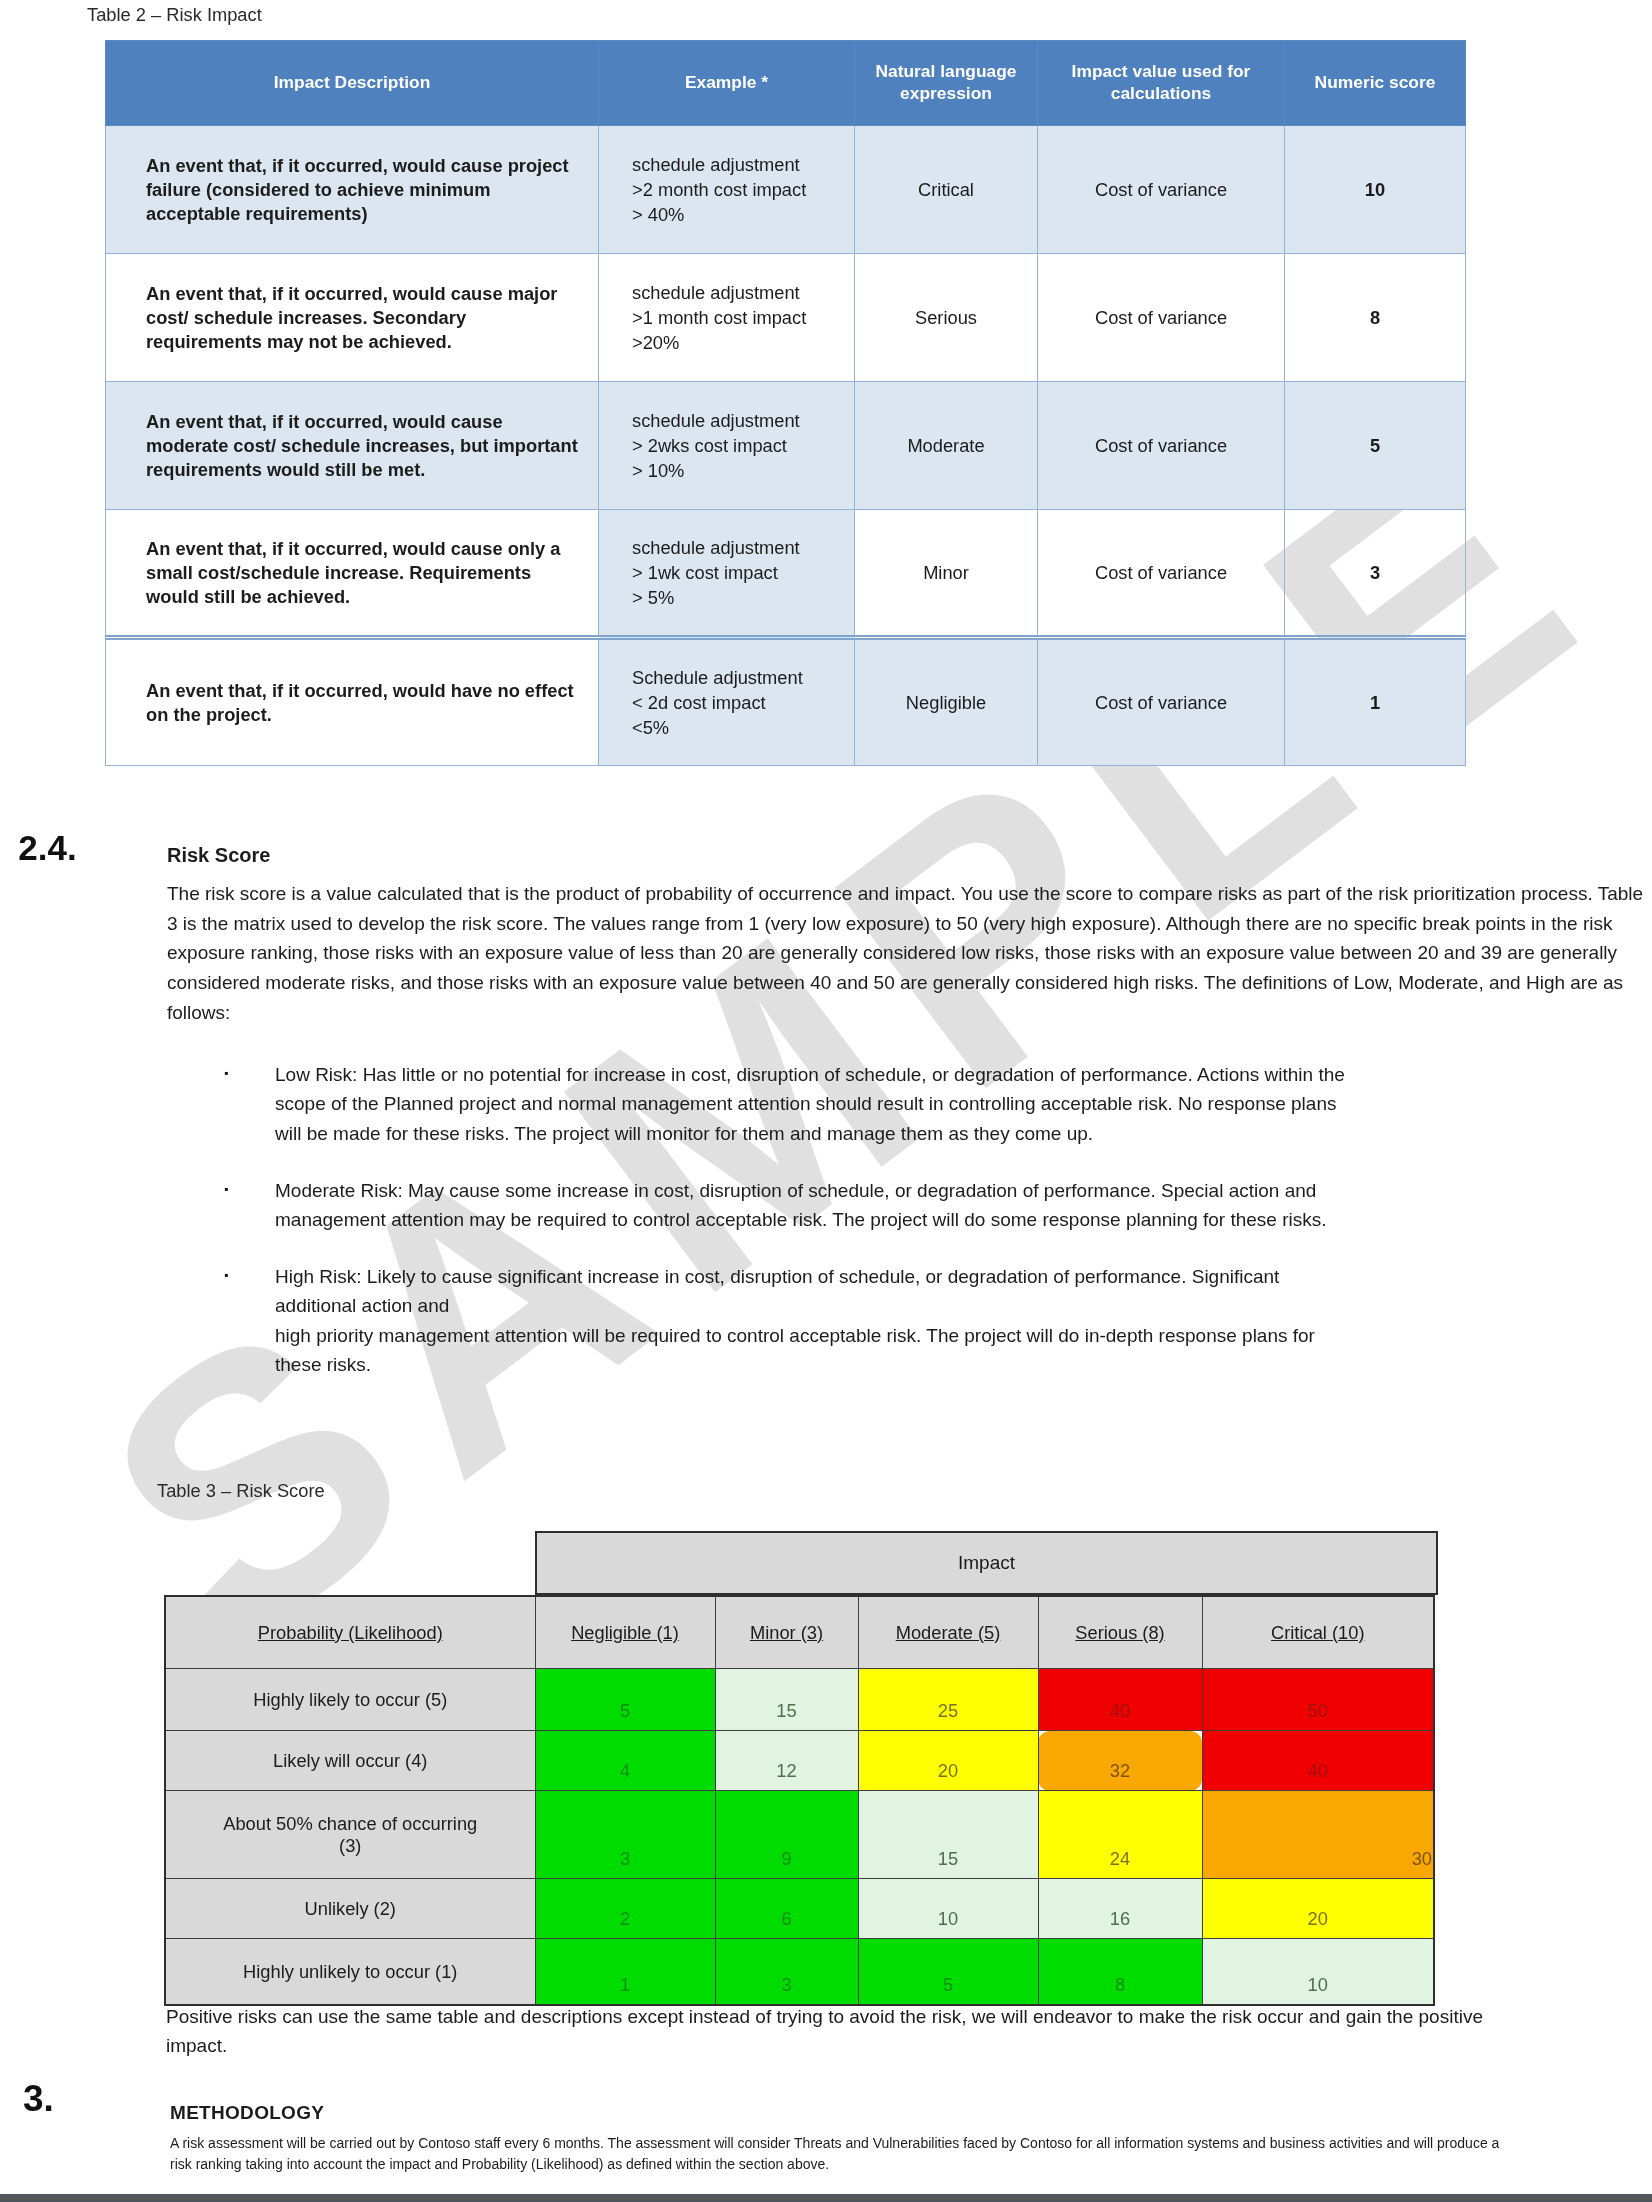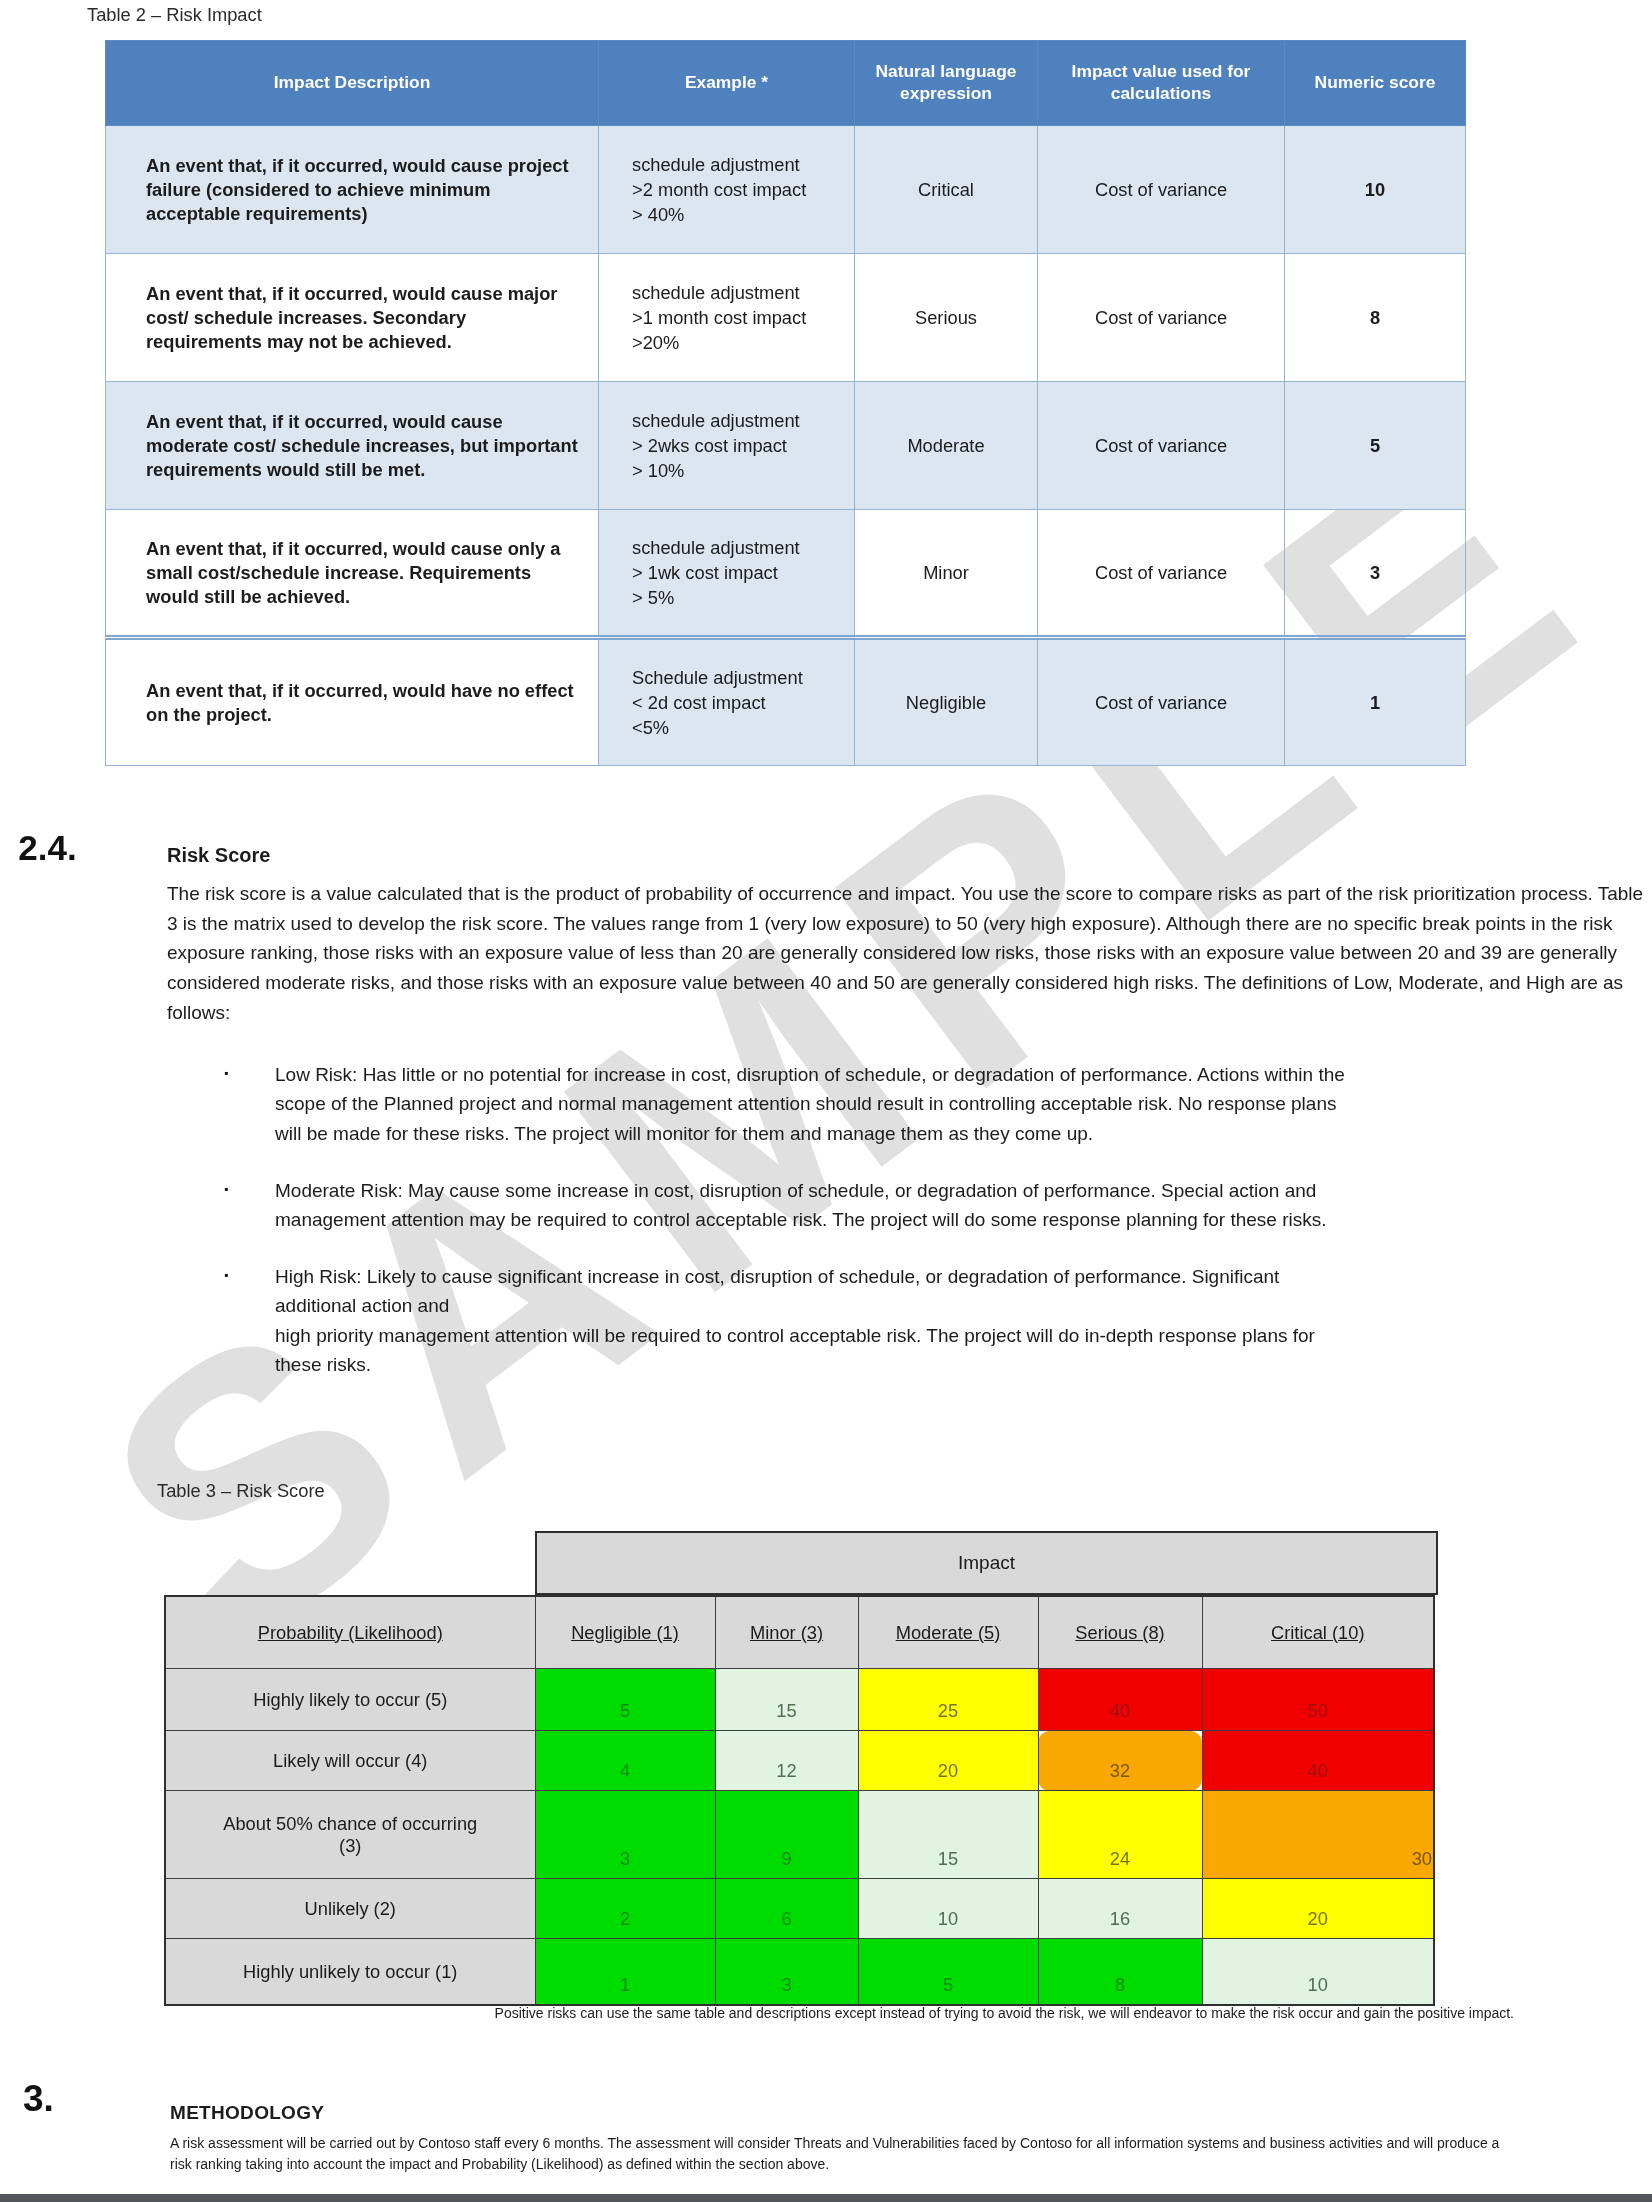--- a/index.html
+++ b/index.html
@@ -50,21 +50,21 @@
     border:2.7px solid #2f2f2f; box-sizing:border-box;
     display:flex; align-items:center; justify-content:center; font-size:19px; color:#1a1a1a;
   }
   .table3 { position:absolute; z-index:1; left:164px; top:1595px;
     border-collapse:collapse; table-layout:fixed; border:2.7px solid #2f2f2f; }
   .table3 th, .table3 td { border:1.8px solid #3d3d3d; }
   .table3 thead th { background:#d9d9d9; font-size:18.3px; font-weight:normal; text-align:center; height:64px; padding:3.7px 5.5px;text-decoration:underline; }
   .table3 .prob-label { background:#d9d9d9; font-weight:normal; font-size:18.3px; text-align:center; white-space:pre-line; padding:3.7px 9.1px; }
   .table3 .m-cell { text-align:center; font-size:18.3px; vertical-align:bottom; padding-bottom:8.2px; }
 
-  .note { left:166px; top:2003px; width:1348px; font-size:14px; line-height:1.5;text-align:right; }
+  .note { left:166px; top:2003px; width:1348px; font-size:19px; line-height:1.5; }
   .sec3-num { left:23px; top:2078px; font-size:37px; font-weight:bold; color:#111; }
   .sec3-title { left:170px; top:2102px; font-size:19px; font-weight:bold; letter-spacing:0.3px; }
   .sec3-para { left:170px; top:2133px; width:1339px; font-size:14px; line-height:1.5; }
   .bottom-bar { left:0; top:2194px; width:1653px; height:9.1px; background:#50565c; }
 </style>
 </head>
 <body>
 
 <div class="page">
 

